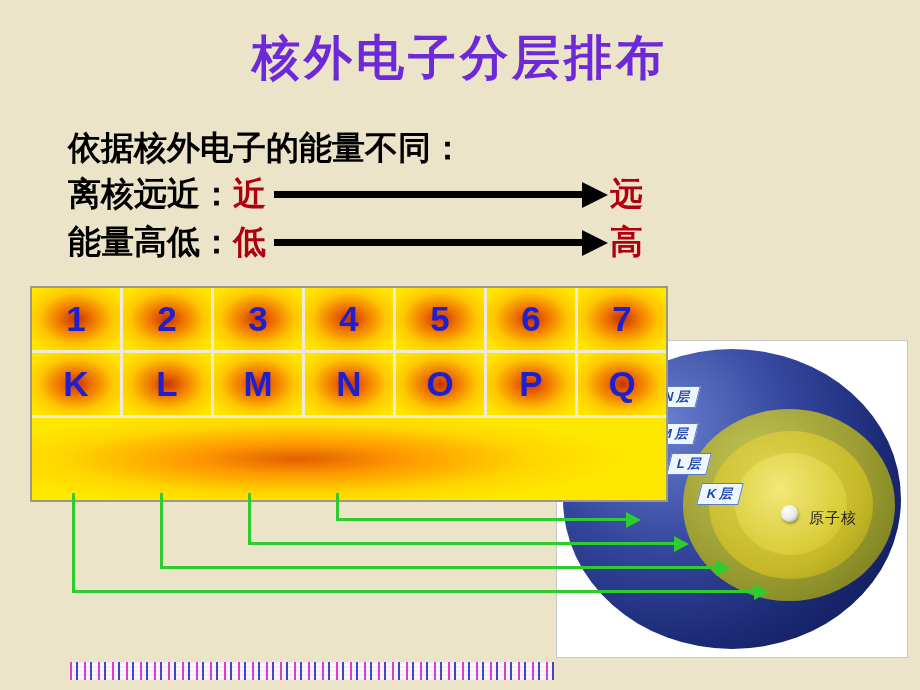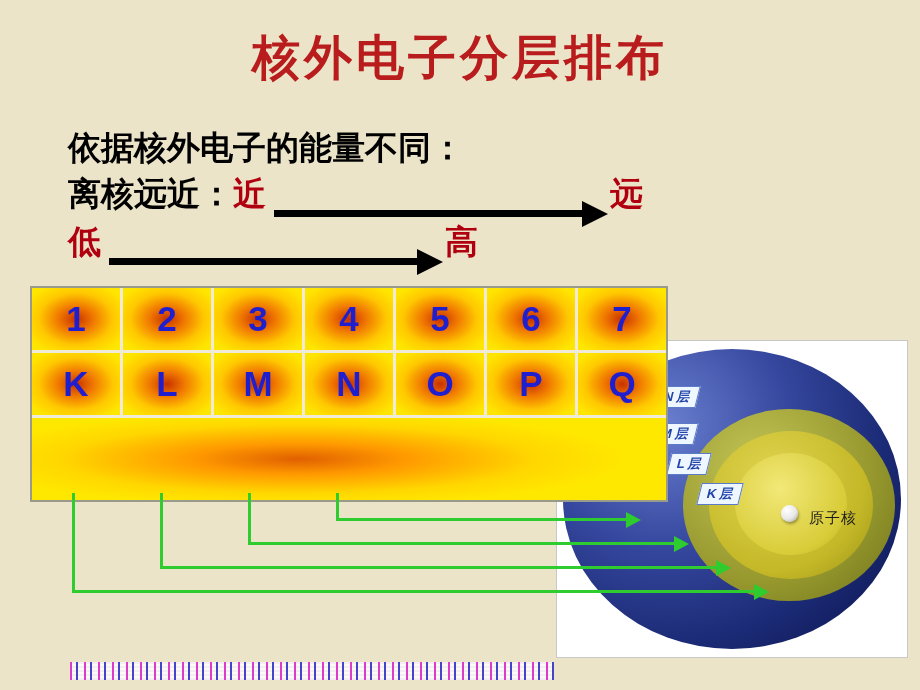--- a/index.html
+++ b/index.html
@@ -7,32 +7,32 @@
   body {
     position:relative;
     background:#ece4c8;
     font-family:"Liberation Sans","DejaVu Sans",sans-serif;
     overflow:hidden;
   }
   .slide-title {
     position:absolute; top:26px; left:0; width:100%;
     text-align:center;
     font-family:Liberation Mono, monospace;
-    font-weight:bold; font-size:48px; color:#b91c1c; letter-spacing:4px;
+    font-weight:bold; font-size:48px; color:#6d28d9; letter-spacing:4px;
   }
   .intro-text {
     position:absolute; left:68px; top:126px;
     font-family:Liberation Mono, monospace;
     font-weight:bold; font-size:33px; color:#000;
   }
   .text-line {
     position:absolute; left:68px;
     font-family:"Liberation Serif","DejaVu Serif",serif;
     font-weight:bold; font-size:33px; color:#000;
-    display:flex; align-items:flex-end; white-space:nowrap;
+    display:flex; align-items:center; white-space:nowrap;
   }
   .red-char { color:#b00010; }
   .harrow {
     display:inline-block; position:relative;
     width:308px; height:7px; background:#000;
     margin:0 28px 0 8px; vertical-align:middle;
   }
   .harrow::after {
     content:""; position:absolute; right:-26px; top:50%;
     transform:translateY(-50%);
@@ -126,20 +126,21 @@
 <div class="intro-text">依据核外电子的能量不同：</div>
 
 <div class="text-line" style="top:172px">
   <span>离核远近：</span>
   <span class="red-char">近</span>
   <span class="harrow"></span>
   <span class="red-char">远</span>
 </div>
 
 <div class="text-line" style="top:220px">
+  <span>能量高低：</span>
   <span class="red-char">低</span>
   <span class="harrow"></span>
   <span class="red-char">高</span>
 </div>
 
 <div class="atom-panel">
   <div class="sphere-outer"></div>
   <div class="shell-olive"></div>
   <div class="shell-yellow"></div>
   <div class="shell-bright"></div>

